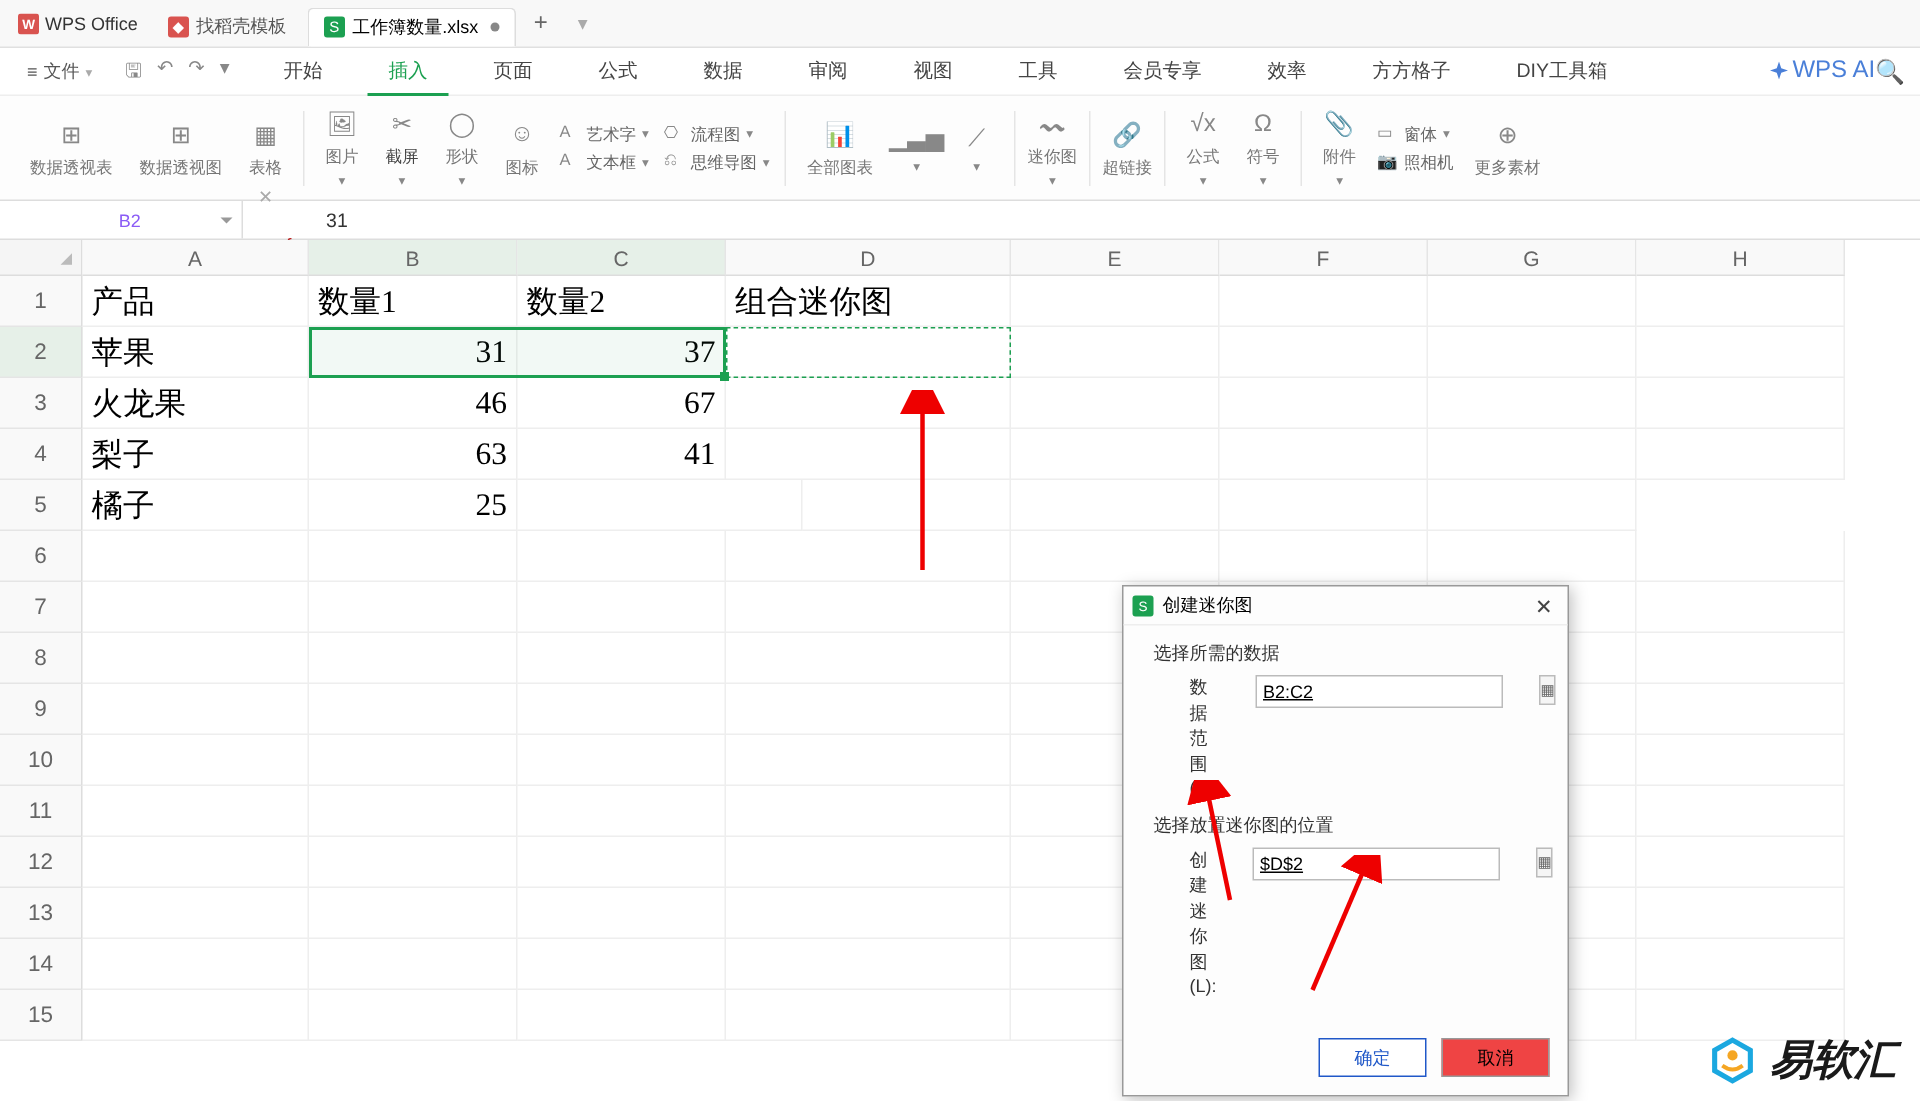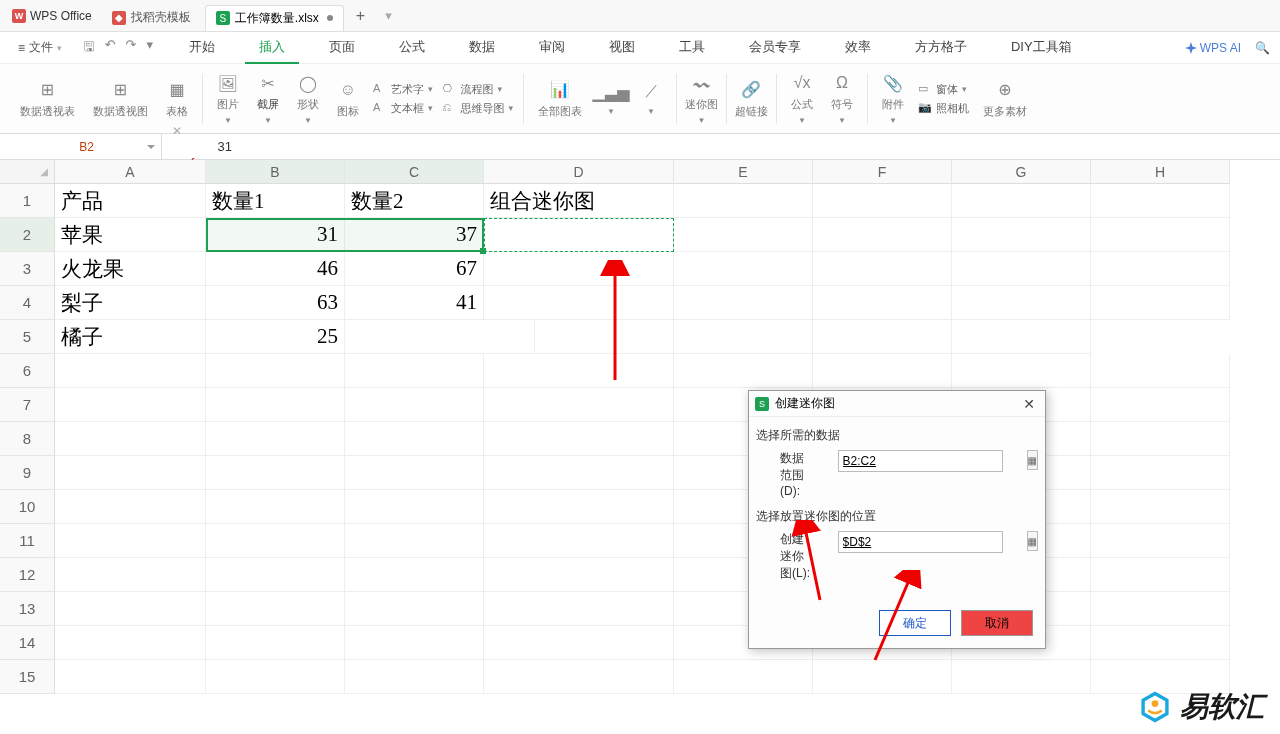--- a/index.html
+++ b/index.html
@@ -20,40 +20,40 @@
 
 
 .menu-bar { height: 32px; background: #fff; display: flex; align-items: center; padding: 0 10px; border-bottom: 1px solid #eee; gap: 2px; }
 .menu-left { display: flex; align-items: center; gap: 6px; color: #555; font-size: 12px; }
 .file-menu { display: flex; align-items: center; padding: 2px 8px; }
 .qat-icons { display: flex; gap: 10px; padding: 0 8px; }
 .qat-icons span { color: #888; font-size: 13px; cursor: pointer; }
 .menu-items { display: flex; gap: 16px; margin-left: 12px; }
 .menu-item { padding: 6px 14px; font-size: 13px; color: #444; cursor: pointer; }
 .menu-item.active { color: #1ca051; border-bottom: 2px solid #1ca051; }
-.menu-right { margin-left: auto; display: flex; align-items: flex-start; gap: 14px; font-size: 12px; color: #555; }
+.menu-right { margin-left: auto; display: flex; align-items: flex-start; font-size: 16px; color: #555; }
 .wps-ai { color: #4a7fd8; display: flex; align-items: center; gap: 3px; }
 
 
 .ribbon { height: 70px; background: #fdfdfd; border-bottom: 1px solid #ddd; display: flex; align-items: center; padding: 0 10px; }
 .ribbon-group { display: flex; flex-direction: column; align-items: center; padding: 0 6px; gap: 2px; }
 .ribbon-group.row { flex-direction: row; gap: 10px; }
 .ribbon-btn { display: flex; flex-direction: column; align-items: center; gap: 3px; cursor: pointer; padding: 2px 4px; }
 .ribbon-btn .icon { width: 22px; height: 22px; color: #888; display: flex; align-items: center; justify-content: center; }
 .ribbon-btn .lbl { font-size: 11px; color: #777; white-space: nowrap; }
 .ribbon-btn.dark .lbl { color: #444; }
 .ribbon-sep { width: 1px; height: 50px; background: #e5e5e5; margin: 0 4px; }
 .ribbon-small { display: flex; flex-direction: column; gap: 4px; }
 .ribbon-small-item { display: flex; align-items: center; gap: 4px; font-size: 11px; color: #666; cursor: pointer; }
 .ribbon-small-item .icon-sm { width: 14px; height: 14px; color: #888; }
 .drop-arrow { font-size: 9px; color: #888; }
 
 
 .formula-bar { height: 26px; display: flex; align-items: center; border-bottom: 1px solid #ddd; background: #fff; }
-.name-box { width: 150px; height: 100%; border-right: 1px solid #ddd; display: flex; align-items: center; justify-content: center; font-size: 12px; color: #c2410c; position: relative; margin-left: 12px; }
+.name-box { width: 150px; height: 100%; border-right: 1px solid #ddd; display: flex; align-items: center; justify-content: center; font-size: 12px; color: #8b5cf6; position: relative; margin-left: 12px; }
 .name-box::after { content: ""; position: absolute; right: 6px; border: 4px solid transparent; border-top-color: #999; top: 11px; }
 .formula-icons { display: flex; gap: 8px; padding: 0 10px; color: #aaa; font-size: 12px; }
 .fx { font-style: italic; font-size: 12px; color: #b91c1c; margin-top: 32px; }
 .formula-input { flex: 1; padding: 0 8px; font-size: 13px; color: #333; }
 
 
 .grid-wrap { position: relative; height: 560px; overflow: hidden; }
 .corner { position: absolute; left: 0; top: 0; width: 55px; height: 24px; background: #f5f5f5; border-right: 1px solid #ddd; border-bottom: 1px solid #ddd; display:flex; align-items:center; justify-content:flex-end; padding-right:6px; color:#bbb; font-size:10px;}
 .col-headers { position: absolute; left: 55px; top: 0; height: 24px; display: flex; }
 .col-h { border-right: 1px solid #e5e5e5; border-bottom: 1px solid #ddd; background: #f9f9f9; display: flex; align-items: center; justify-content: center; font-size: 14px; color: #666; }
@@ -74,21 +74,21 @@
 .selection { position: absolute; left: 206px; top: 58px; width: 278px; height: 34px; border: 2px solid #1ca051; background: rgba(28,160,81,0.06); pointer-events: none; }
 .selection::after { content: ""; position: absolute; right: -4px; bottom: -4px; width: 6px; height: 6px; background: #1ca051; }
 .col-sel-hdr { background: #e6f0e8 !important; }
 .dashed-target { position: absolute; left: 484px; top: 58px; width: 190px; height: 34px; border: 1.5px dashed #1ca051; pointer-events: none; }
 
 
 .dialog { position: absolute; left: 748px; top: 390px; width: 298px; background: #fdfdfd; border: 1px solid #999; box-shadow: 2px 2px 10px rgba(0,0,0,.25); font-size: 12px; }
 .dlg-title { height: 26px; display: flex; align-items: center; padding: 0 6px; border-bottom: 1px solid #eee; }
 .dlg-title .t-icon { width: 14px; height: 14px; background: #1ca051; border-radius: 2px; margin-right: 6px; display:flex;align-items:center;justify-content:center;color:#fff;font-size:9px; }
 .dlg-close { margin-left: auto; cursor: pointer; font-size: 14px; color: #444; padding: 0 4px; }
-.dlg-body { padding: 10px 7px; color: #333; }
+.dlg-body { padding: 10px 20px; color: #333; }
 .dlg-section { margin-bottom: 10px; }
 .dlg-row { display: flex; align-items: flex-start; gap: 24px; margin: 6px 0 8px 24px; }
 .dlg-row label { width: 72px; }
 .dlg-input { flex: 1; height: 22px; border: 1px solid #bbb; padding: 0 4px; font-size: 12px; background: #fff; text-decoration: underline; }
 .range-btn { width: 18px; height: 20px; border: 1px solid #bbb; background: #f5f5f5; display:flex;align-items:center;justify-content:center;font-size:10px;color:#666;cursor:pointer; }
 .dlg-footer { display: flex; justify-content: flex-end; gap: 10px; padding: 8px 12px 12px; }
 .dlg-btn { width: 72px; height: 26px; border: 1px solid #999; background: #ef4444; cursor: pointer; font-size: 12px; }
 .dlg-btn.primary { border: 1.5px solid #2058c8; color: #2058c8; background: #fff; }
 
 

